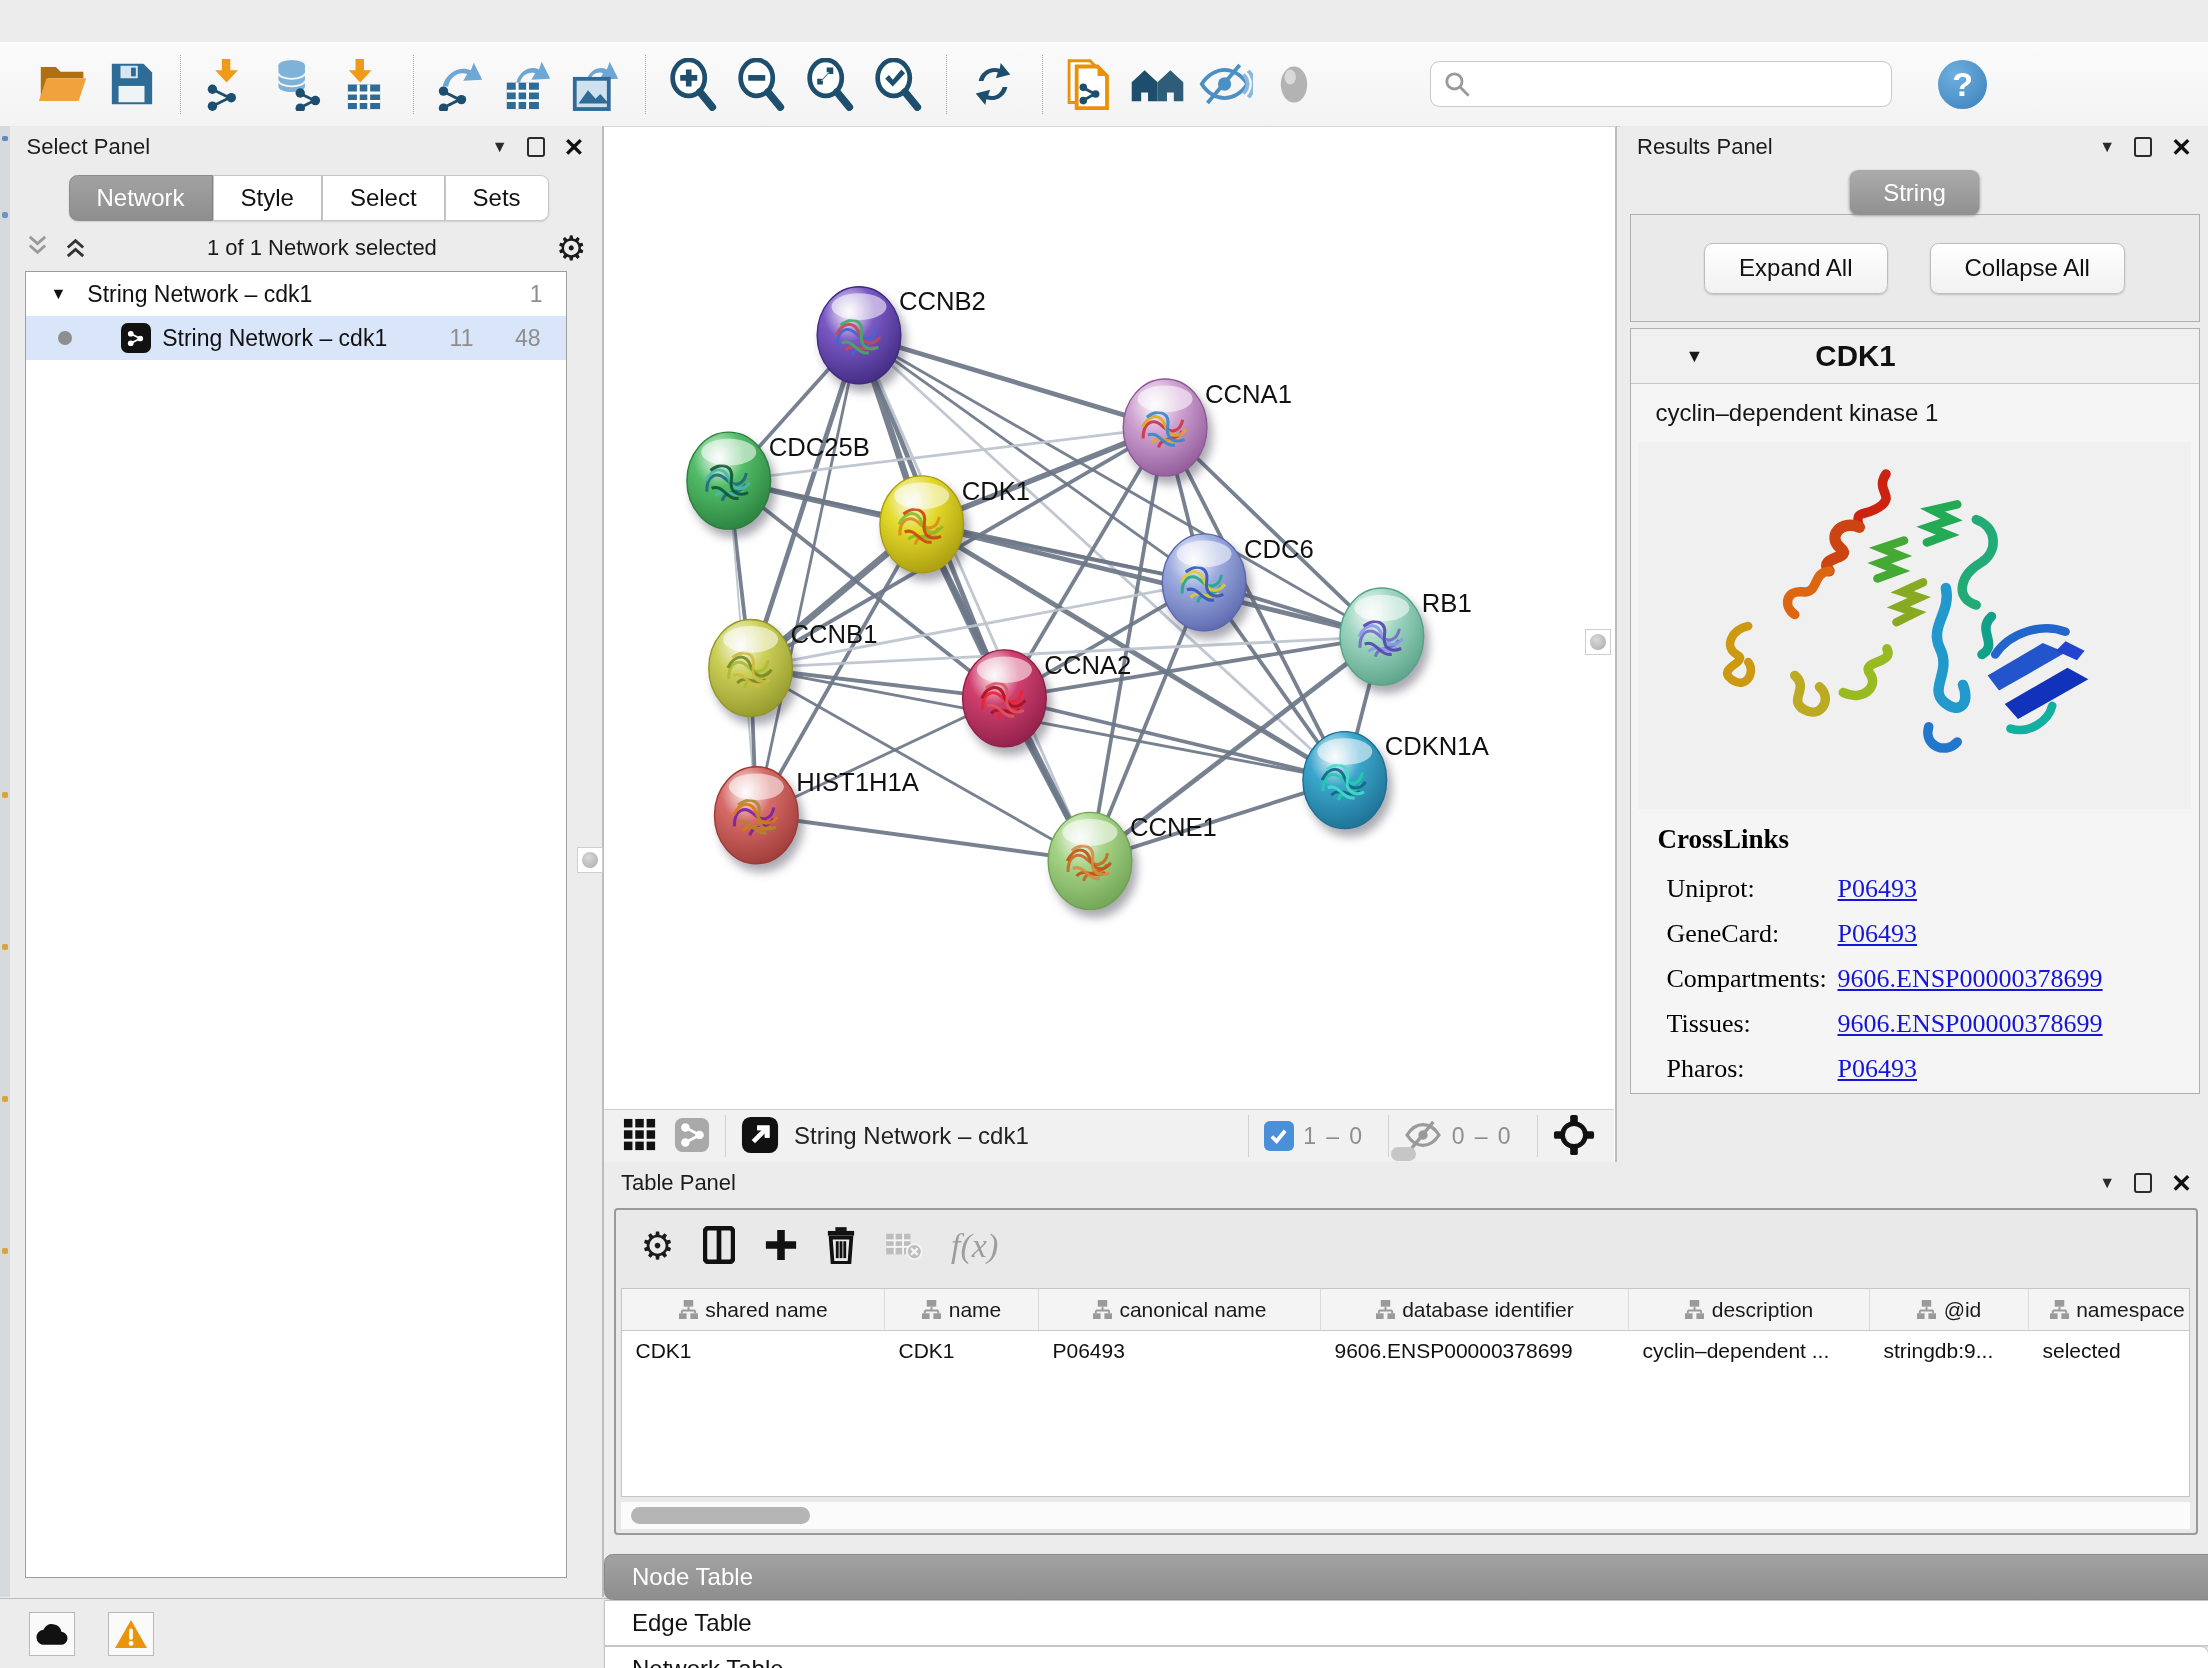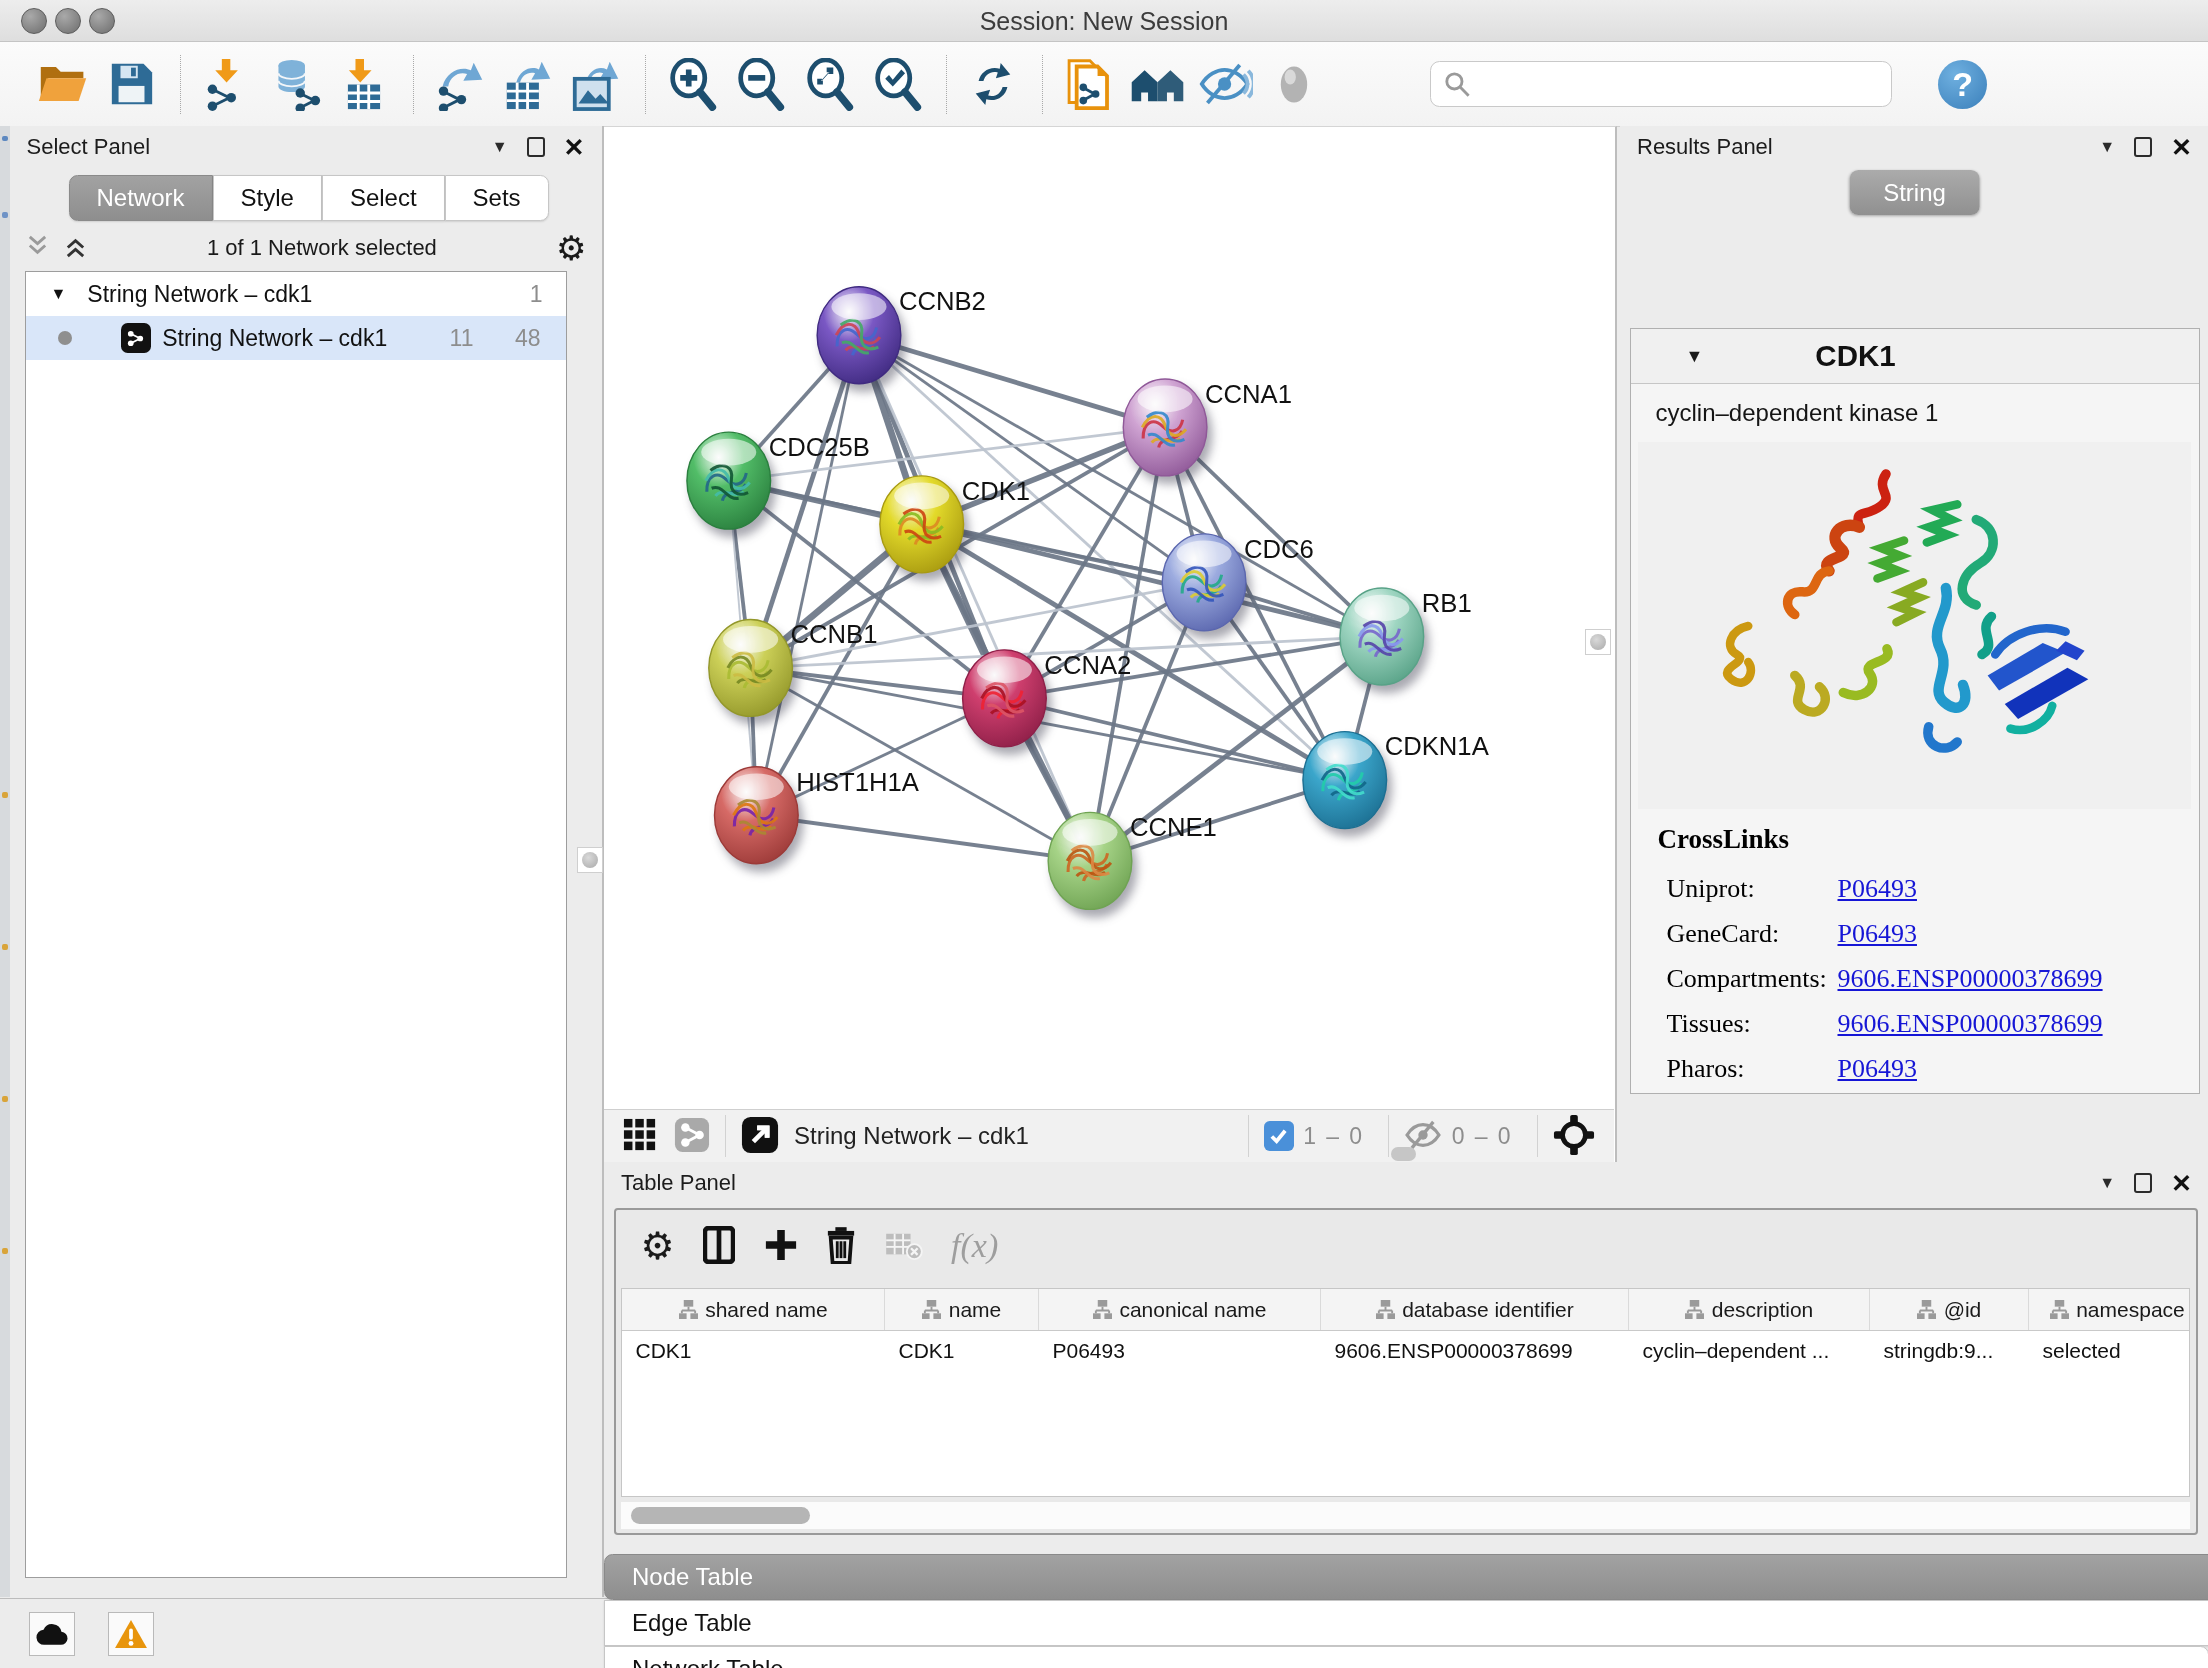--- a/index.html
+++ b/index.html
@@ -133,26 +133,20 @@
   .split-oval { position:absolute; left:1391px; top:1147px; width:25px; height:14.3px;
     border-radius:7.6px; background:#c6c6c6; z-index:5; }
 
   svg text { font-family:"Liberation Sans", sans-serif; }
 </style>
 </head>
 <body>
 
 <div class="app">
 
-  <div class="titlebar">
-    <span class="traffic" style="left:21px"></span>
-    <span class="traffic" style="left:55px"></span>
-    <span class="traffic" style="left:89px"></span>
-    <div class="win-title">Session: New Session</div>
-  </div>
 
   <div class="toolbar">
     <span class="tb-btn">
       <svg width="53" height="46" viewBox="0 0 56 48">
           <path d="M4 6h16l5 5h24v7H12L4 42z" fill="#b06f10"></path>
           <path d="M10 18h42l-8 24H2z" fill="#f0a23c"></path>
         </svg>
     </span>
     <span class="tb-btn">
       <svg width="48" height="48" viewBox="0 0 50 50">
@@ -657,20 +651,24 @@
     <div class="phead">
       <span class="ptitle">Results Panel</span>
       <span class="spacer"></span>
       <span class="hctl">
         <span class="tri">▼</span>
         <span class="box"></span>
         <span class="xx">✕</span>
       </span>
     </div>
     <div class="string-tab">String</div>
+    <div class="rp-box1">
+      <span class="rp-btn">Expand All</span>
+      <span class="rp-btn">Collapse All</span>
+    </div>
     <div class="rp-box2">
       <div class="gene-head">
         <span class="tri">▼</span>
         <span class="sym">CDK1</span>
       </div>
       <div class="gene-desc">cyclin–dependent kinase 1</div>
       <div class="structure">
         <svg width="447" height="342" viewBox="0 0 470 360">
           <g fill="none" stroke-linecap="round">
             <path d="M205 20c-12 18 10 22-6 34s-28 2-22 22" stroke="#cc2211" stroke-width="10"></path>

